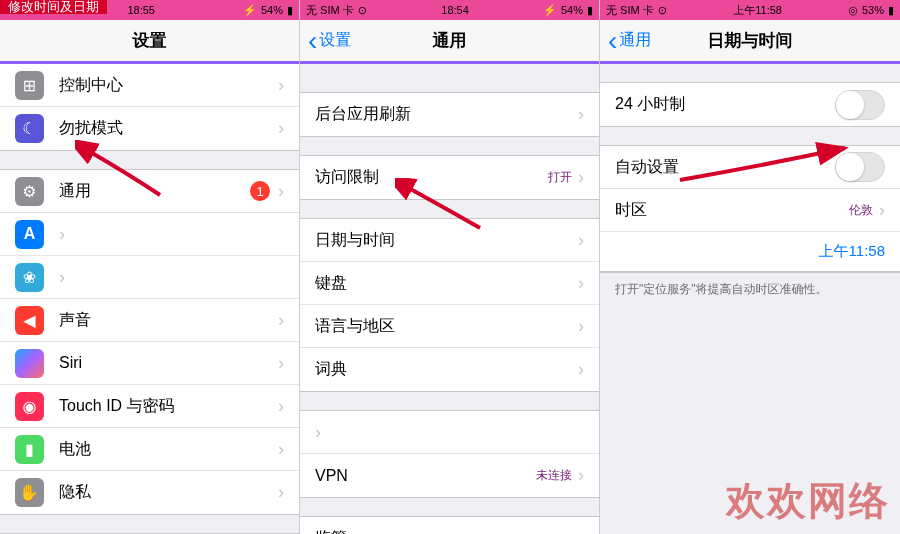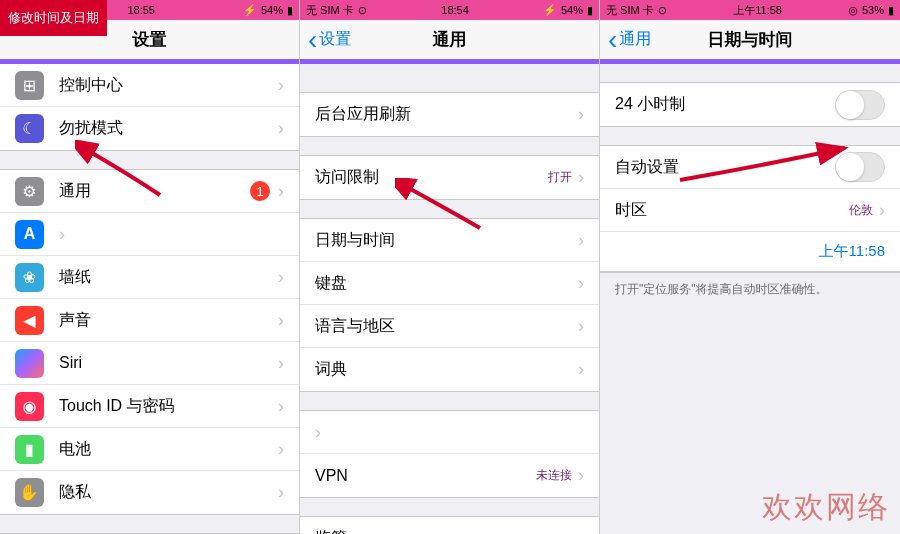--- a/index.html
+++ b/index.html
@@ -2,40 +2,40 @@
 <html><head>
 <meta charset="utf-8">
 <style>
   * { margin: 0; padding: 0; box-sizing: border-box; }
   body { font-family: -apple-system, "Helvetica Neue", Arial, sans-serif; background: #f2f2f2; width: 900px; height: 534px; position: relative; overflow: hidden; }
   .container { display: flex; width: 900px; height: 534px; }
   .screen { width: 300px; height: 534px; background: #efeff4; position: relative; border-right: 1px solid #ccc; overflow: hidden; }
   .screen:last-child { border-right: none; }
   .status-bar { height: 20px; background: #ec4899; display: flex; align-items: center; justify-content: space-between; padding: 0 6px; font-size: 11px; color: #000; }
   .status-left, .status-right { display: flex; align-items: center; gap: 4px; }
-  .red-banner { position: absolute; top: 0; left: 0; background: #d4002a; color: #fff; font-size: 13px; padding: 2px 8px; z-index: 10; height: 36px; display: flex; align-items: center; }
-  .nav-bar { height: 44px; background: #f7f7f7; border-bottom: 5px solid #8b5cf6; display: flex; align-items: center; justify-content: center; position: relative; }
+  .red-banner { position: absolute; top: 0; left: 0; background: #d4002a; color: #fff; font-size: 13px; padding: 2px 8px; z-index: 10; height: 14px; display: flex; align-items: center; }
+  .nav-bar { height: 44px; background: #f7f7f7; border-bottom: 3px solid #8b5cf6; display: flex; align-items: center; justify-content: center; position: relative; }
   .nav-title { font-size: 17px; font-weight: 600; color: #000; }
   .nav-back { position: absolute; left: 8px; color: #007aff; font-size: 16px; display: flex; align-items: center; }
   .nav-back::before { content: "‹"; font-size: 28px; margin-right: 2px; line-height: 0.5; }
   .group { margin-top: 18px; background: #fff; border-top: 1px solid #c8c7cc; border-bottom: 1px solid #c8c7cc; }
   .group.first { margin-top: 0; border-top: none; }
   .row { height: 43px; display: flex; align-items: center; padding: 0 15px; border-bottom: 1px solid #e5e5e5; position: relative; background: #fff; }
   .row:last-child { border-bottom: none; }
   .row-icon { width: 29px; height: 29px; border-radius: 6px; margin-right: 15px; display: flex; align-items: center; justify-content: center; flex-shrink: 0; }
   .row-label { flex: 1; font-size: 16px; color: #000; }
   .row-detail { font-size: 12px; color: #701a75; margin-right: 6px; }
   .chevron { color: #c7c7cc; font-size: 18px; font-weight: 300; }
   .badge { background: #ff3b30; color: #fff; border-radius: 10px; min-width: 20px; height: 20px; display: inline-flex; align-items: center; justify-content: center; font-size: 13px; margin-right: 8px; padding: 0 6px; }
   .toggle { width: 50px; height: 30px; border-radius: 15px; background: #e5e5e5; border: 1px solid #d5d5d5; position: relative; }
   .toggle::after { content: ""; width: 28px; height: 28px; border-radius: 50%; background: #fff; position: absolute; top: 0; left: 0; box-shadow: 0 1px 3px rgba(0,0,0,0.2); }
   .footer-note { font-size: 12px; color: #6d6d72; padding: 8px 15px; }
   .date-row { display: flex; justify-content: flex-end; padding: 10px 15px; gap: 40px; font-size: 15px; color: #007aff; background:#fff; border-bottom:1px solid #c8c7cc;}
   .arrow { position: absolute; pointer-events: none; z-index: 5; }
-  .watermark { position: absolute; right: 10px; bottom: 6px; font-size: 30px; color: rgba(200,30,30,0.55); font-family: "STKaiti","KaiTi",serif; font-weight: 400; letter-spacing: 2px; z-index: 20; }
+  .watermark { position: absolute; right: 10px; bottom: 6px; font-size: 39px; color: rgba(200,30,30,0.55); font-family: "STKaiti","KaiTi",serif; font-weight: 700; letter-spacing: 2px; z-index: 20; }
   
   .ic-gray { background: #8e8e93; color:#fff; }
   .ic-purple { background: #5856d6; color:#fff; }
   .ic-blue { background: #007aff; color:#fff; }
   .ic-cyan { background: #34aadc; color:#fff; }
   .ic-red { background: #ff3b30; color:#fff; }
   .ic-pink { background: #ff2d55; color:#fff; }
   .ic-green { background: #4cd964; color:#fff; }
   .ic-darkgray { background: #8e8e93; color:#fff; }
   .ic-siri { background: linear-gradient(135deg,#1fa2ff,#a864fd,#ff6b6b); color:#fff;}
@@ -86,21 +86,20 @@
       <div class="row">
         <div class="row-icon ic-blue">
             <span class="glyph" style="font-weight:bold">A</span>
           </div>
         <span class="chevron">›</span>
       </div>
       <div class="row">
         <div class="row-icon ic-cyan">
             <span class="glyph">❀</span>
           </div>
-        <span class="row-label">墙纸</span>
         <span class="chevron">›</span>
       </div>
       <div class="row">
         <div class="row-icon ic-red">
             <span class="glyph">◀</span>
           </div>
         <span class="row-label">声音</span>
         <span class="chevron">›</span>
       </div>
       <div class="row">

